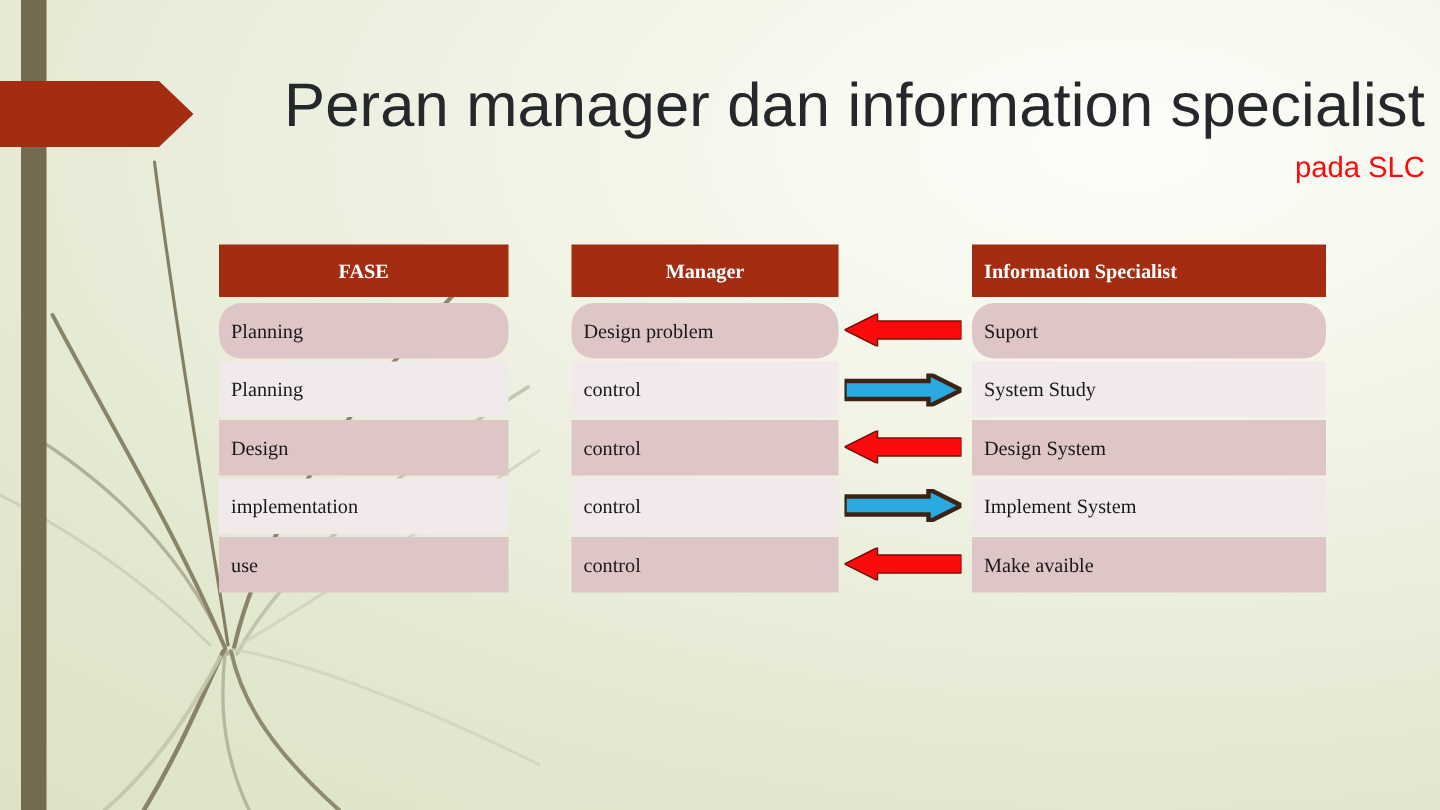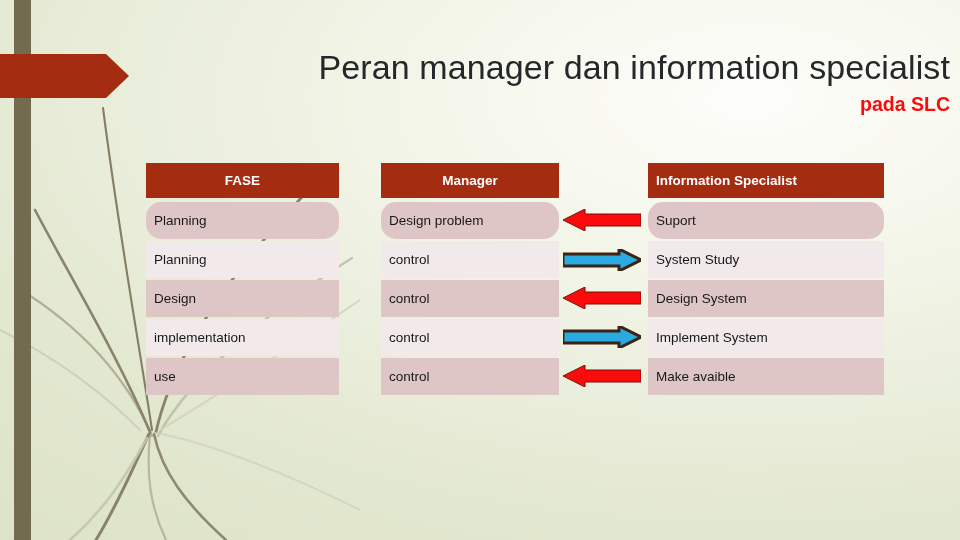--- a/index.html
+++ b/index.html
@@ -50,33 +50,33 @@
 
   
   .title-block {
     position: absolute;
     left: 150px;
     top: 48px;
     width: 800px;
     text-align: right;
   }
   .title-main {
-    font-size: 34px;
+    font-size: 41px;
     color: #25282b;
     line-height: 1.12;
     letter-spacing: 0.1px;
     white-space: nowrap;
     font-weight: 400;
   }
   .title-sub {
     font-size: 19.5px;
     color: #fb0b0b;
     line-height: 1.15;
     margin-top: 7px;
-    font-weight: 700;
+    font-weight: 400;
   }
 
   
   .tbl {
     position: absolute;
     left: 146px;
     top: 163px;
     width: 738px;
     height: 232px;
   }
@@ -90,20 +90,21 @@
 
   .cell {
     position: absolute;
     left: 0;
     right: 0;
     box-sizing: border-box;
     font-size: 13.5px;
     color: #17181a;
     display: flex;
     align-items: center;
+    font-family: Liberation Serif, serif;
   }
   .cell.hdr {
     background: #a42d11;
     color: #ffffff;
     font-weight: bold;
     font-size: 13.5px;
     top: 0;
     height: 35px;
   }
   .hdr.center { justify-content: center; }

